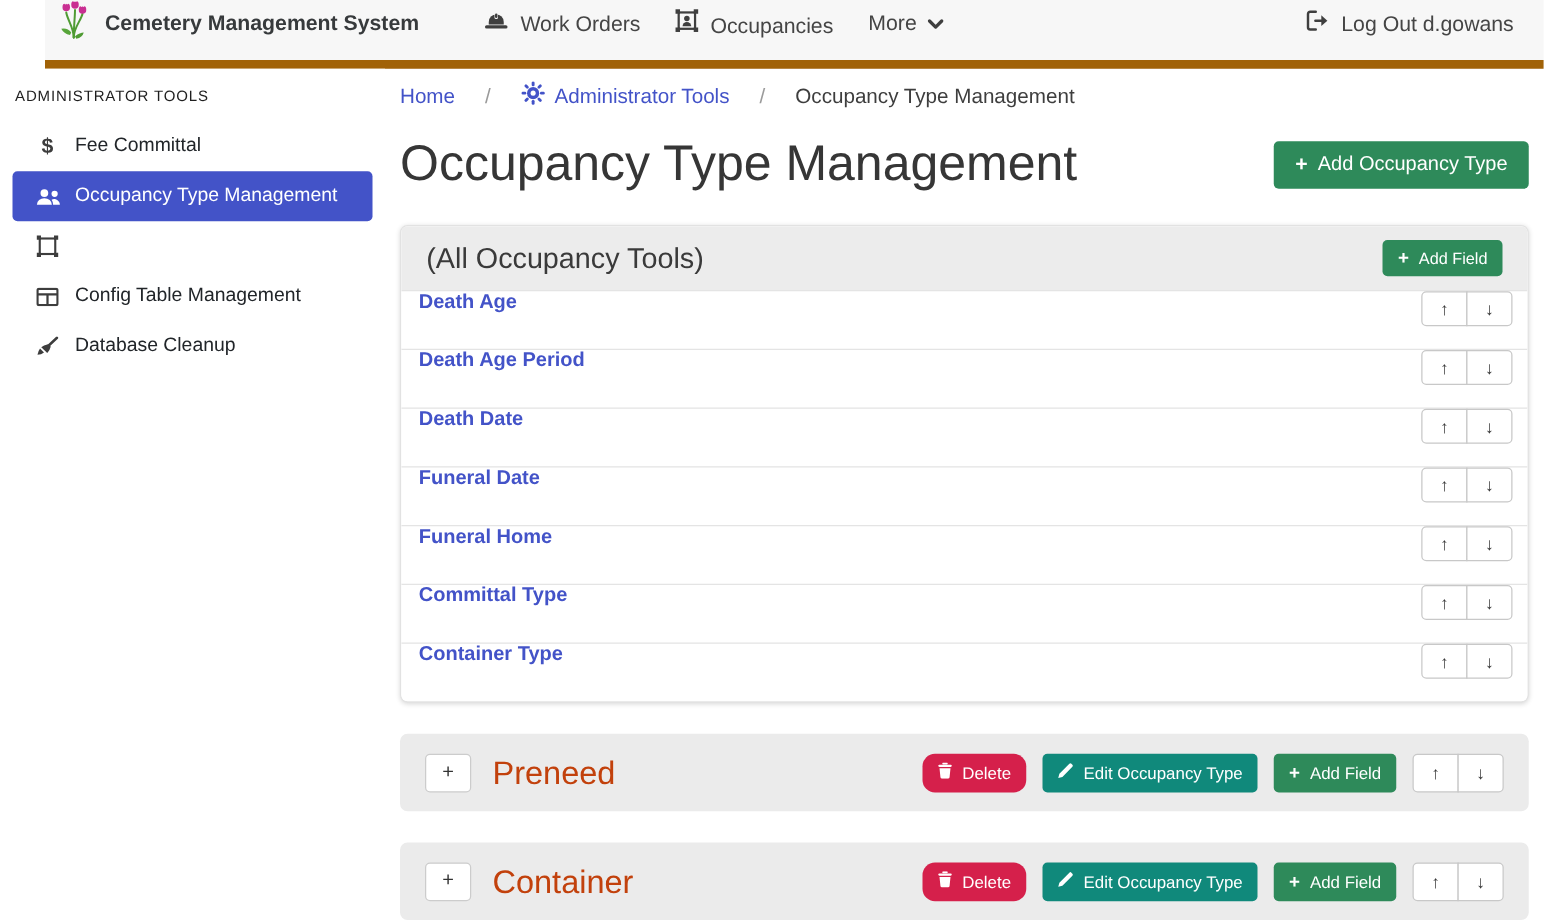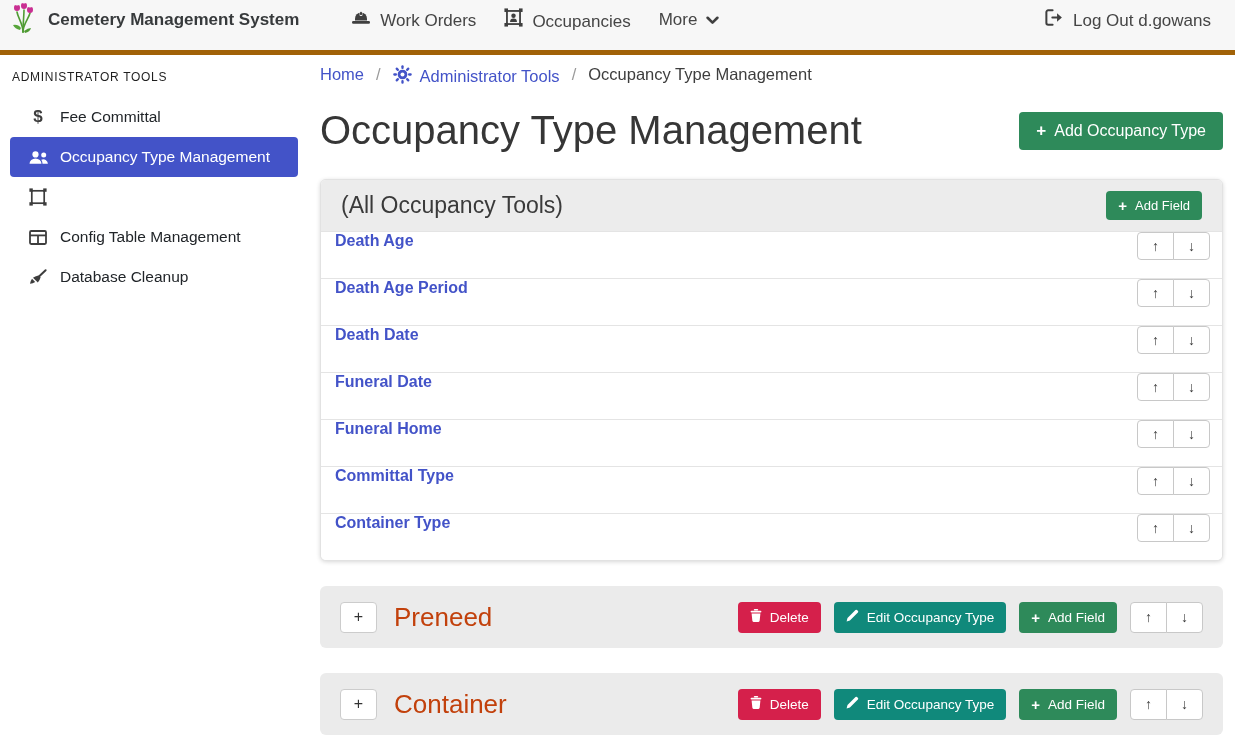--- a/index.html
+++ b/index.html
@@ -15,22 +15,23 @@
   }
   *{box-sizing:border-box;}
   html,body{margin:0;padding:0;}
   body{
     width:1235px;height:738px;overflow:hidden;background:#fff;
     font-family:"Liberation Sans", sans-serif;color:#333;
   }
   
   .navbar{
     height:55px;display:flex;align-items:center;
-    background:var(--navbar-bg);border-bottom:5px solid #a16207;
+    background:var(--navbar-bg);border-bottom:7px solid #a16207;
     padding:0 24px 11px 10px;
+    margin-left:36px;
   }
   .brand{display:flex;align-items:center;gap:10px;margin-right:24px;cursor:pointer;}
   .brand-text{font-size:17px;font-weight:700;color:#373a3c;}
   .nav-link{
     display:flex;align-items:flex-end;gap:9px;margin-left:28px;
     font-size:17px;color:#454545;cursor:pointer;text-decoration:none;
   }
   .nav-link svg{flex:0 0 auto;}
   .logout{margin-left:auto;}
   
@@ -44,34 +45,34 @@
     height:40px;display:flex;align-items:center;gap:10px;
     margin:0 10px;padding:0 8px 0 16px;border-radius:4px;
     font-size:15.5px;color:#212529;cursor:pointer;
   }
   .side-item .icon{width:24px;display:flex;justify-content:center;align-items:center;color:#3d3d3d;}
   .side-item.active{background:var(--blue);color:#fff;}
   .side-item.active .icon{color:#fff;}
   .dollar-glyph{font-weight:700;font-size:17px;}
   
   .main{flex:1;padding:10px 12px 0 12px;overflow:hidden;}
-  .breadcrumb{display:flex;align-items:flex-start;gap:12px;font-size:16.5px;}
+  .breadcrumb{display:flex;align-items:center;gap:24px;font-size:16.5px;}
   .crumb-link{color:var(--blue);text-decoration:none;display:flex;align-items:center;gap:8px;cursor:pointer;}
   .crumb-sep{color:#9a9a9a;}
   .crumb-current{color:#3e3e3e;}
   .title-row{display:flex;align-items:center;justify-content:space-between;margin-top:20px;}
   .page-title{margin:0;font-size:40px;font-weight:400;color:var(--text-dark);}
   
   .btn{
     display:inline-flex;align-items:center;gap:8px;border:none;border-radius:4px;
     color:#fff;font-family:inherit;cursor:pointer;white-space:nowrap;
   }
   .btn-green{background:var(--green);}
   .btn-teal{background:var(--teal);}
-  .btn-red{background:var(--red);}
+  .btn-red{background:var(--red);border-radius:10px;}
   .btn-lg{font-size:16px;padding:10px 17px;}
   .btn-sm{font-size:13px;padding:0 12px;height:29px;}
   .bar-actions .btn-sm{height:31px;font-size:13.5px;}
   .plus-glyph{font-weight:700;font-size:15px;line-height:1;}
   .btn-lg .plus-glyph{font-size:17px;}
   
   .card{
     margin-top:26px;border:1px solid #e2e2e2;border-radius:6px;overflow:hidden;
     box-shadow:0 1px 4px rgba(0,0,0,.16);background:#fff;
   }

